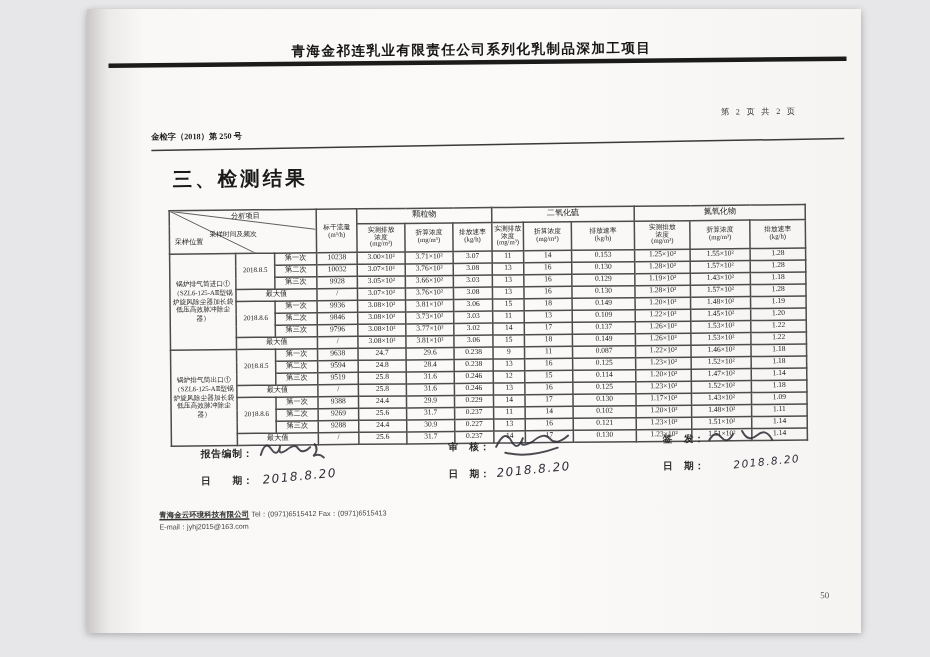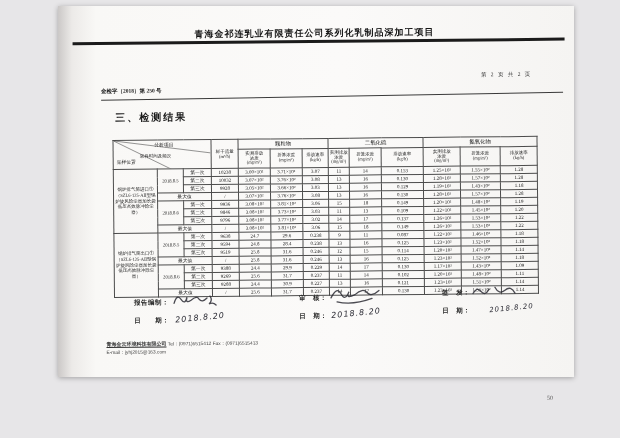--- a/index.html
+++ b/index.html
@@ -1,29 +1,29 @@
 <!DOCTYPE html>
 <html><head>
 <meta charset="utf-8">
 <style>
   html,body{margin:0;padding:0;}
   .screen{position:relative;width:620px;height:438px;background:#e7e6e8;overflow:hidden;
           font-family:"Liberation Serif","DejaVu Serif",serif;color:#222;}
-  .page{position:absolute;left:58px;top:6px;width:516px;height:371px;
+  .page{position:absolute;left:58px;top:6px;width:516px;height:416px;
         background:linear-gradient(90deg,#cbc8c7 0,#eceae8 14px,#f9f8f6 38px,#fbfaf9 55%,#f5f4f2 100%);
         box-shadow:0 1px 5px rgba(0,0,0,.30);}
   .page-inner{position:absolute;inset:0;transform:rotate(-0.55deg);transform-origin:50% 50%;}
 
   .proj-title{position:absolute;top:21px;left:0;width:100%;text-align:center;font-size:9px;font-weight:bold;
               letter-spacing:1px;color:#161616;font-family:"Liberation Sans","DejaVu Sans",sans-serif;}
   .title-rule{position:absolute;top:34px;left:16px;width:492px;height:3px;background:#1b1b1b;}
   .page-indicator{position:absolute;top:67px;left:424px;font-size:5.5px;letter-spacing:1.5px;color:#333;}
   .doc-number{position:absolute;top:80px;left:44px;font-size:5.5px;font-weight:bold;color:#222;}
   .doc-underline{position:absolute;top:90px;left:44px;width:462px;height:1px;background:#3a3a3a;transform:rotate(-0.45deg);}
-  .section-title{position:absolute;top:103px;left:58px;font-size:10px;font-weight:bold;letter-spacing:2px;
+  .section-title{position:absolute;top:103px;left:58px;font-size:13px;font-weight:bold;letter-spacing:2px;
                  color:#1a1a1a;font-family:"Liberation Sans","DejaVu Sans",sans-serif;}
 
   table.results{position:absolute;top:132px;left:55px;width:424px;border-collapse:collapse;table-layout:fixed;
                 font-size:5px;line-height:1.15;text-align:center;color:#1c1c1c;}
   table.results td{border:0.6px solid #4c4c4c;padding:0;overflow:hidden;vertical-align:middle;}
   tr.hrow1{height:10px;}
   tr.hrow2{height:19px;}
   tbody tr{height:8px;}
   td.grp{font-size:5.4px;}
   td.sub{font-size:4.5px;white-space:pre-line;line-height:1.1;}

